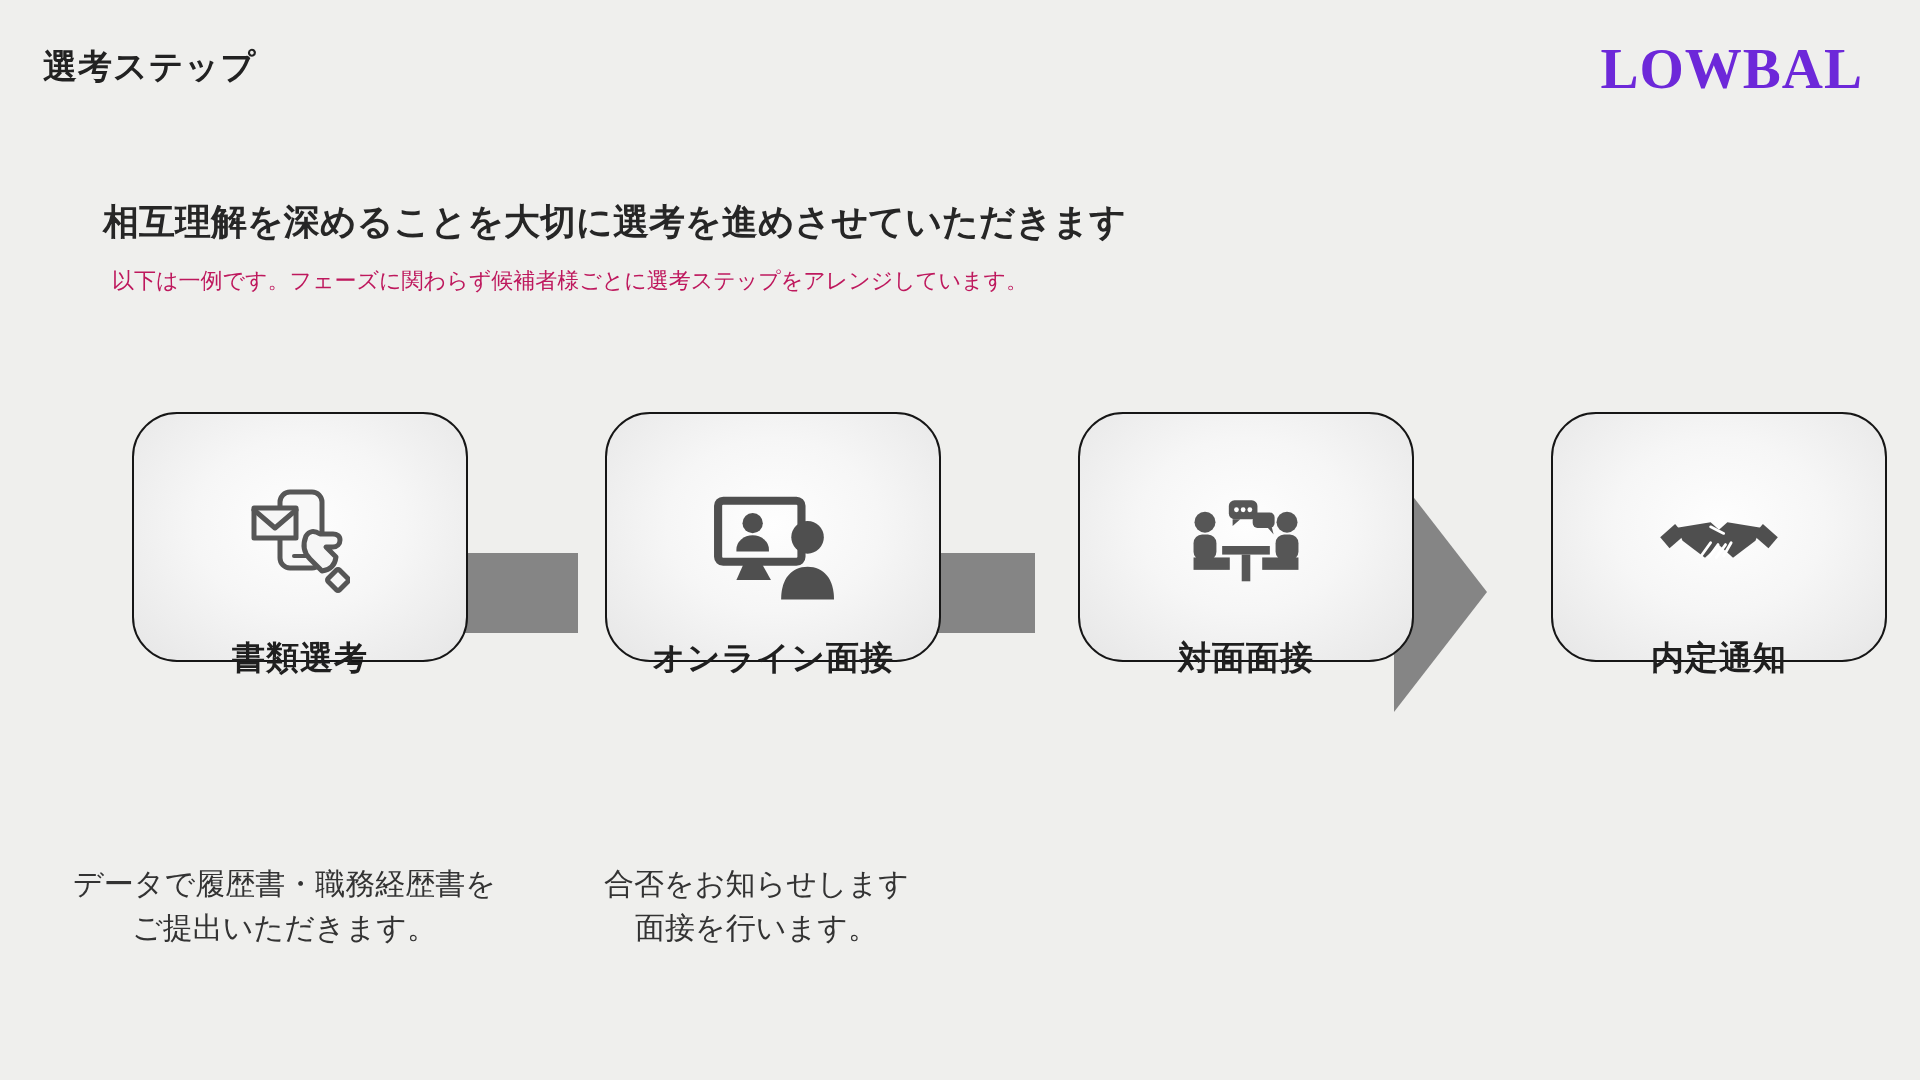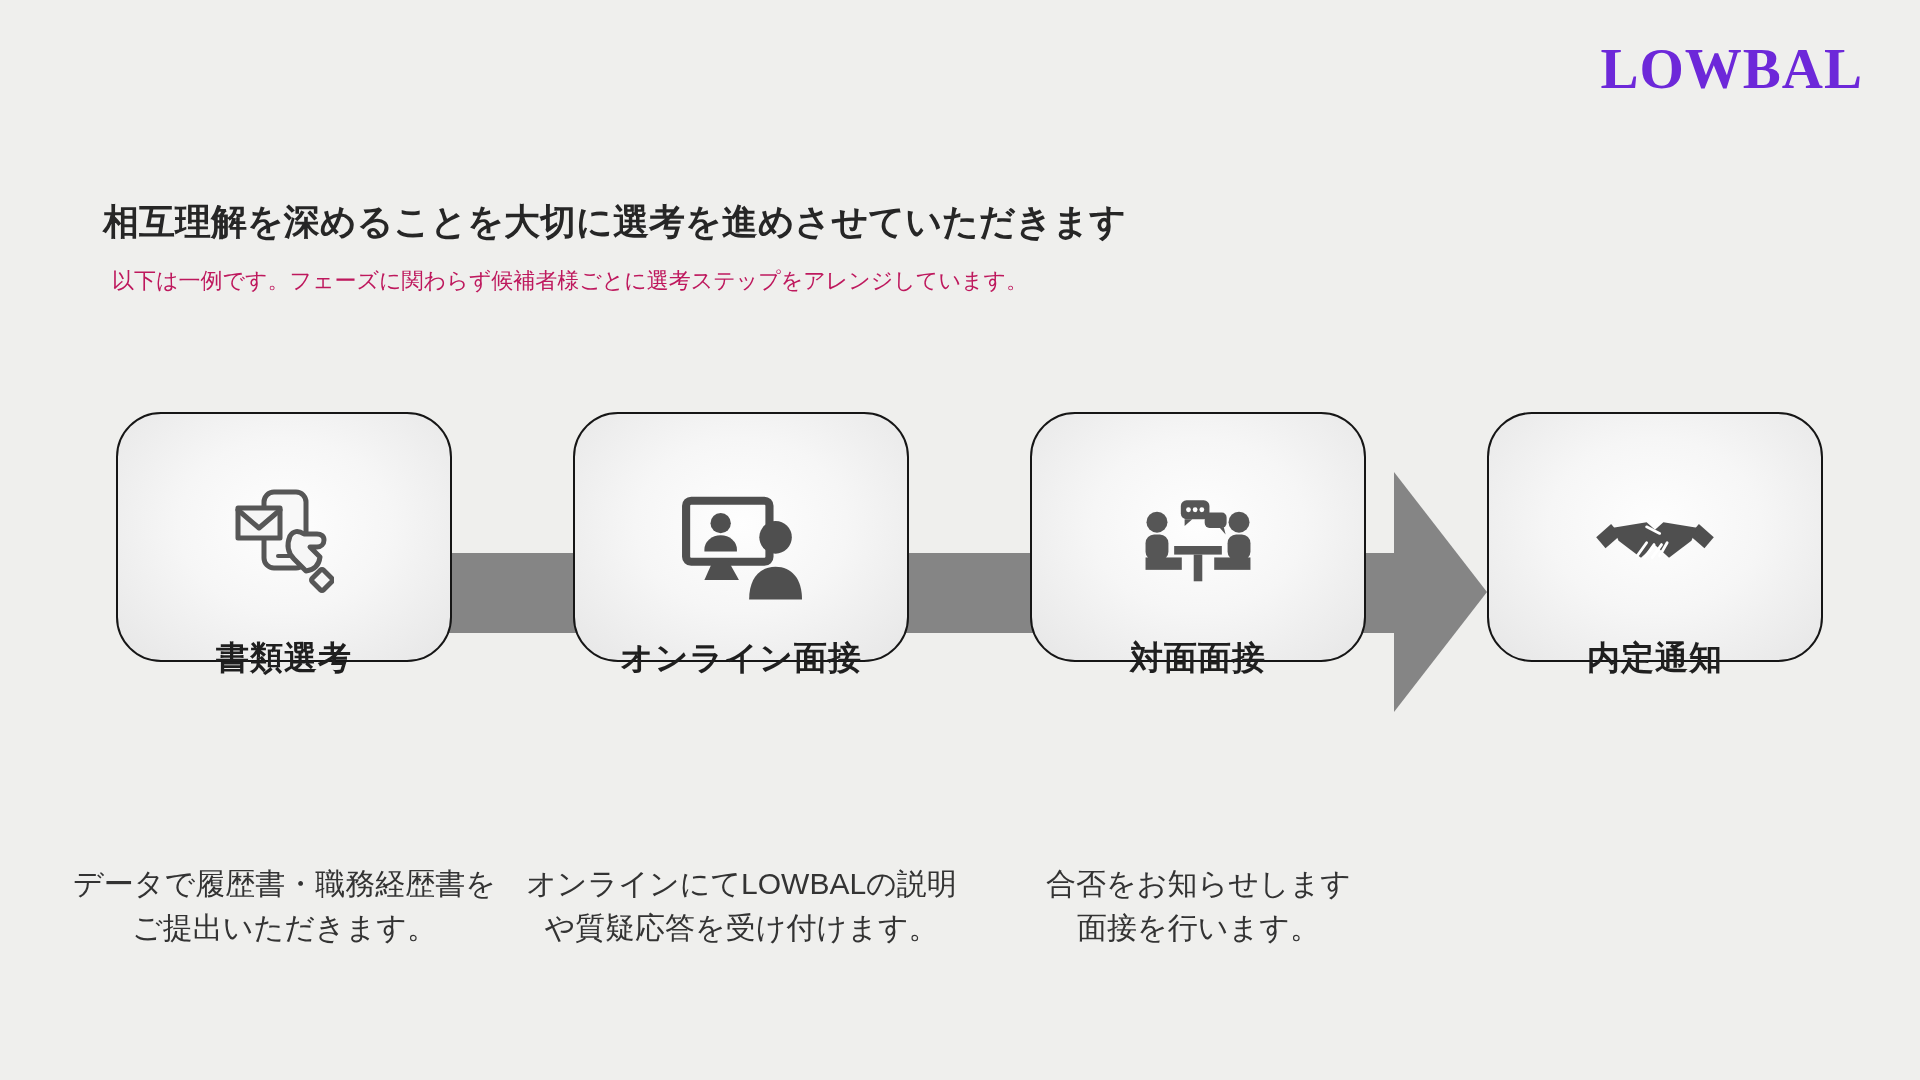--- a/index.html
+++ b/index.html
@@ -18,35 +18,36 @@
   .shaft-1{left:446px;width:132px;}
   .shaft-2{left:903px;width:132px;}
   .shaft-3{left:1360px;width:38px;background:#858585;}
   .arrow-head{position:absolute;left:1394px;top:472px;width:0;height:0;z-index:0;
               border-top:120px solid transparent;border-bottom:120px solid transparent;
               border-left:93px solid #858585;background:none;}
 
   .steps-row{position:absolute;left:116px;top:412px;display:flex;gap:121px;z-index:1;}
   .step-card{position:relative;width:336px;height:250px;box-sizing:border-box;
              border:2px solid #161616;border-radius:45px;
-             background:radial-gradient(ellipse at 50% 45%, #fefefe 0%, #f6f6f6 45%, #e6e6e6 100%);}
+             background:radial-gradient(ellipse at 50% 45%, #fefefe 0%, #f6f6f6 45%, #e6e6e6 100%);margin-left:16px;}
   .icon-wrap{position:absolute;top:62px;left:0;width:100%;height:140px;
              display:flex;align-items:center;justify-content:center;}
   .step-label{position:absolute;top:222px;left:0;width:100%;text-align:center;
               font-size:33px;font-weight:bold;color:#1f1f1f;letter-spacing:1px;}
 
-  .desc-row{position:absolute;left:56px;top:862px;display:flex;z-index:1;}
+  .desc-row{position:absolute;left:56px;top:862px;display:flex;z-index:1;gap:15px;}
   .step-desc{width:457px;text-align:center;font-size:30px;color:#333;
              line-height:44px;white-space:pre-line;}
 </style>
 </head>
 <body>
 
 <div id="canvas">
 
+  <div class="page-title">選考ステップ</div>
   <div class="brand-logo">LOWBAL</div>
 
   <div class="intro-heading">相互理解を深めることを大切に選考を進めさせていただきます</div>
   <div class="intro-sub">以下は一例です。フェーズに関わらず候補者様ごとに選考ステップをアレンジしています。</div>
 
   <div class="connector shaft shaft-1"></div>
   <div class="connector shaft shaft-2"></div>
   <div class="connector shaft shaft-3"></div>
   <div class="arrow-head"></div>
 
@@ -120,19 +121,17 @@
         </svg>
       </div>
       <div class="step-label">内定通知</div>
     </div>
 
   </div>
 
   <div class="desc-row">
     <div class="step-desc">データで履歴書・職務経歴書を
 ご提出いただきます。</div>
-    <div class="step-desc">オンラインにてLOWBALの説明
-や質疑応答を受け付けます。</div>
     <div class="step-desc">合否をお知らせします
 面接を行います。</div>
   </div>
 
 </div>
 
 </body></html>

